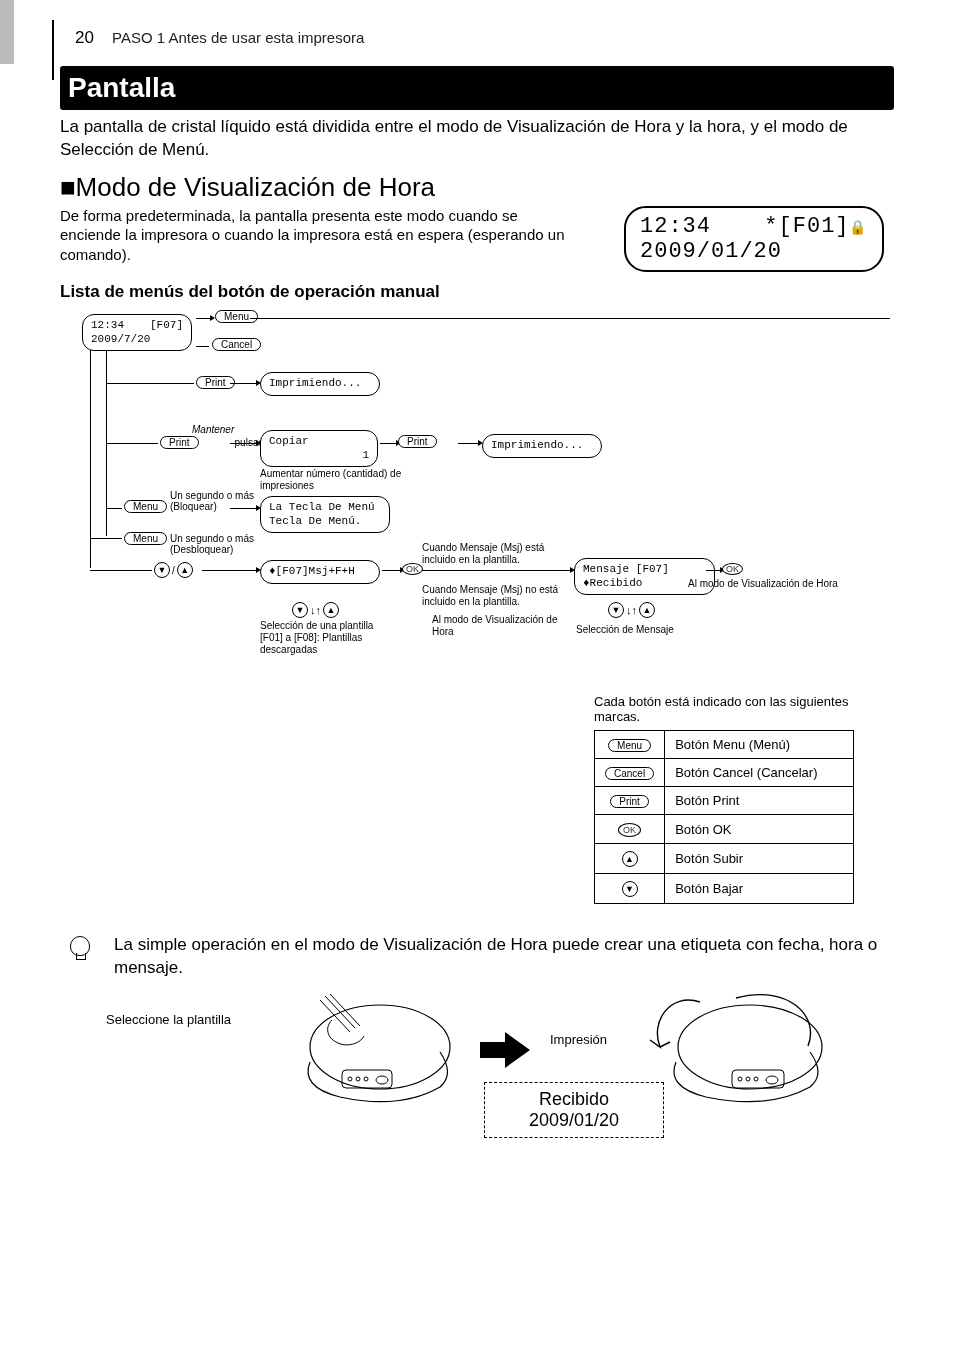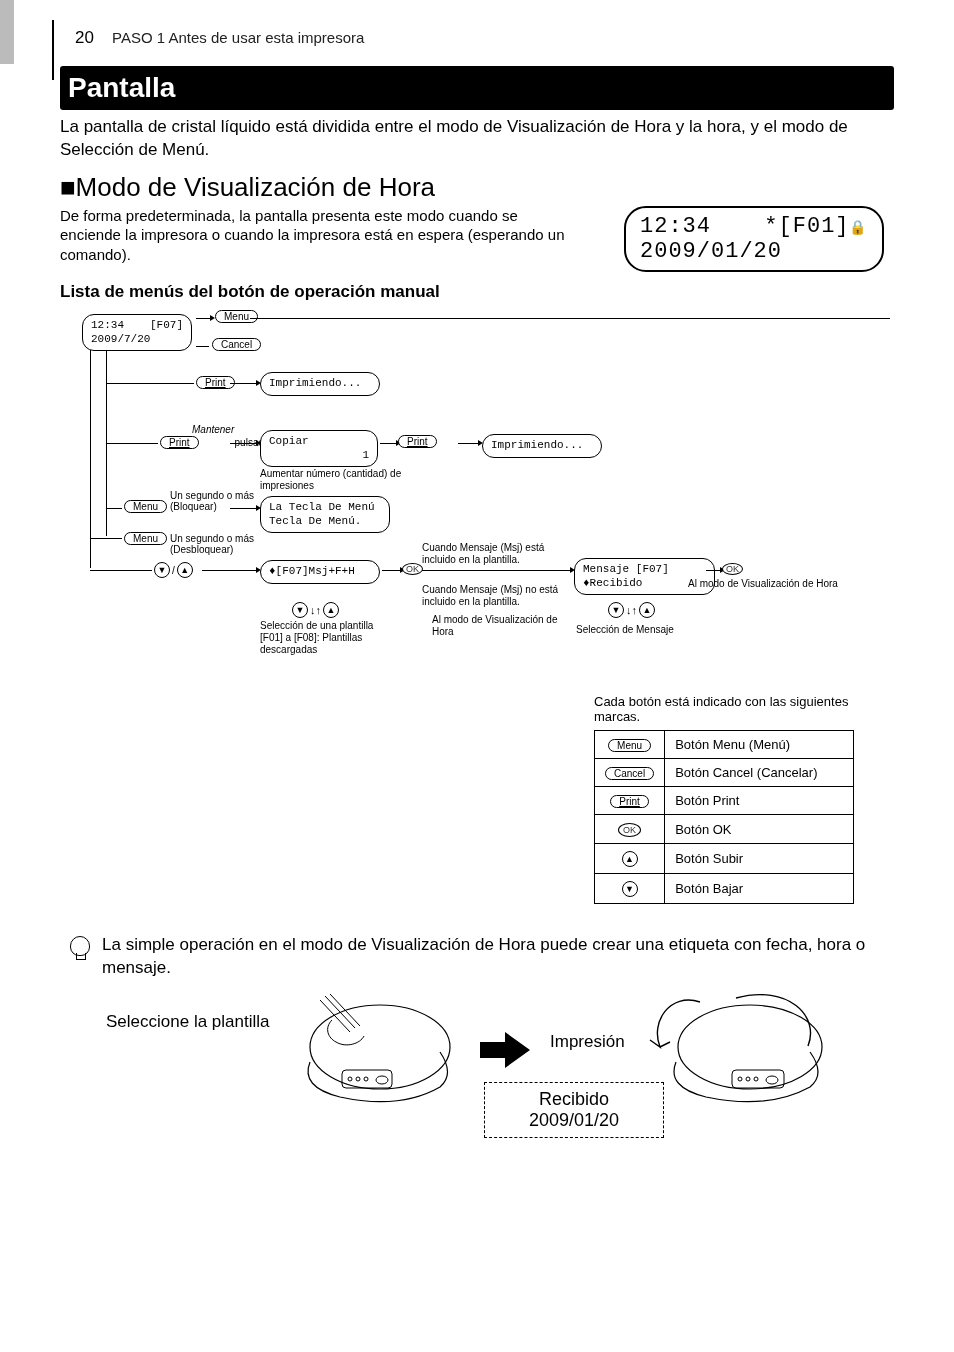--- a/index.html
+++ b/index.html
@@ -87,21 +87,21 @@
     border: 1px solid #555;
     border-radius: 10px;
     padding: 0px 8px;
     font-size: 10px;
     background: #fff;
     font-family: Arial;
     color:#333;
   }
   .btn-pill.menu { border-color:#000; color:#000; }
   .btn-pill.cancel { border-color:#000; color:#000; }
-  .btn-pill.print { border-color:#000; color:#000;text-decoration:underline; }
+  .btn-pill.print { border-color:#000; color:#000; }
   .btn-pill.ok { border-radius:50%; padding:0 3px; font-size:9px; border:1px solid #000;}
   .arrow-btn-group { position:absolute; display:flex; gap:2px; align-items:center;}
   .circ {
     display:inline-flex; align-items:center; justify-content:center;
     width:16px; height:16px; border:1px solid #000; border-radius:50%;
     font-size:9px; background:#fff;
   }
   .fc-line { position:absolute; background:#000; }
   .fc-arrow-r::after{
     content:""; position:absolute; right:-5px; top:-3px;
@@ -113,29 +113,29 @@
     border-collapse: collapse;
     width: 260px;
     font-size: 13px;
   }
   table.legend td {
     border: 1px solid #000;
     padding: 6px 10px;
     vertical-align: middle;
   }
   table.legend td.iconcell { text-align:center; width:64px; }
-  .tip-row { display:flex; gap:12px; align-items:flex-start; margin-top:30px; }
+  .tip-row { display:flex; gap:24px; align-items:flex-start; margin-top:30px; }
   .bulb {
     width:20px; height:20px; border:1.2px solid #000; border-radius:50% 50% 45% 45%;
     position:relative; margin-top:2px; margin-left:10px; flex:0 0 auto;
   }
   .bulb::after{ content:""; position:absolute; bottom:-5px; left:5px; width:8px; height:6px; border:1px solid #000; border-top:none; }
   .tip-text { font-size: 17px; line-height:1.35; }
   .illus-row { position:relative; height: 200px; margin-top:12px; margin-left:40px;}
-  .illus-label { position:absolute; font-size:17px; }
+  .illus-label { position:absolute; font-size:13px; }
   .printer-svg { position:absolute; }
   .big-arrow { position:absolute; }
   .dashed-label {
     position:absolute;
     border:1px dashed #000;
     padding:6px 18px;
     text-align:center;
     font-size:18px;
   }
   .footer-text { font-size:17px; margin-top:18px; }

